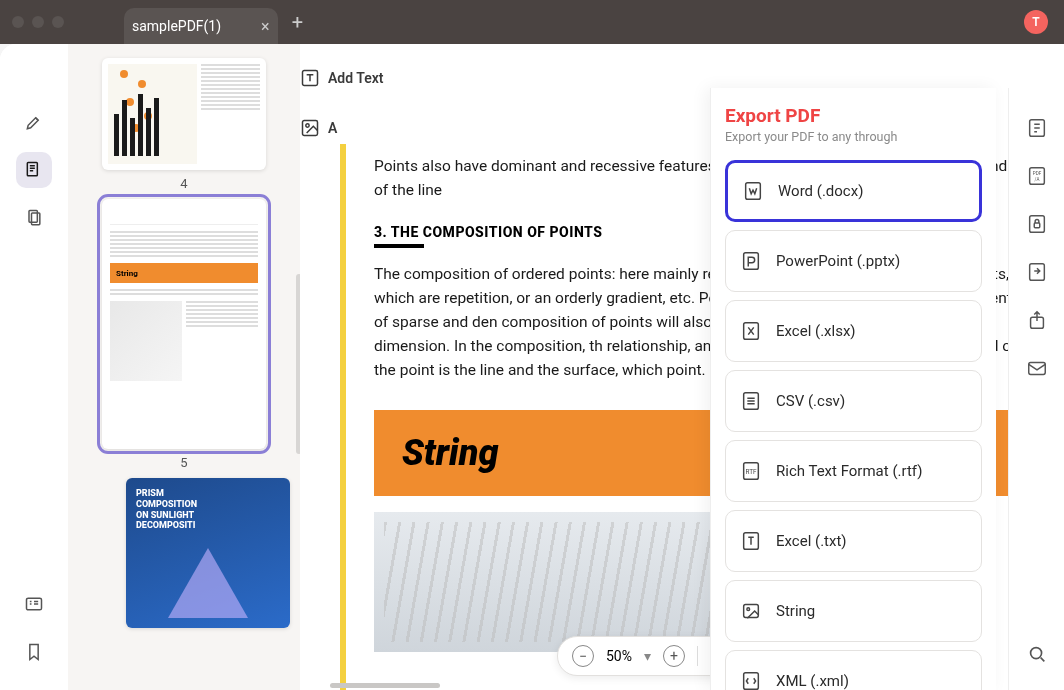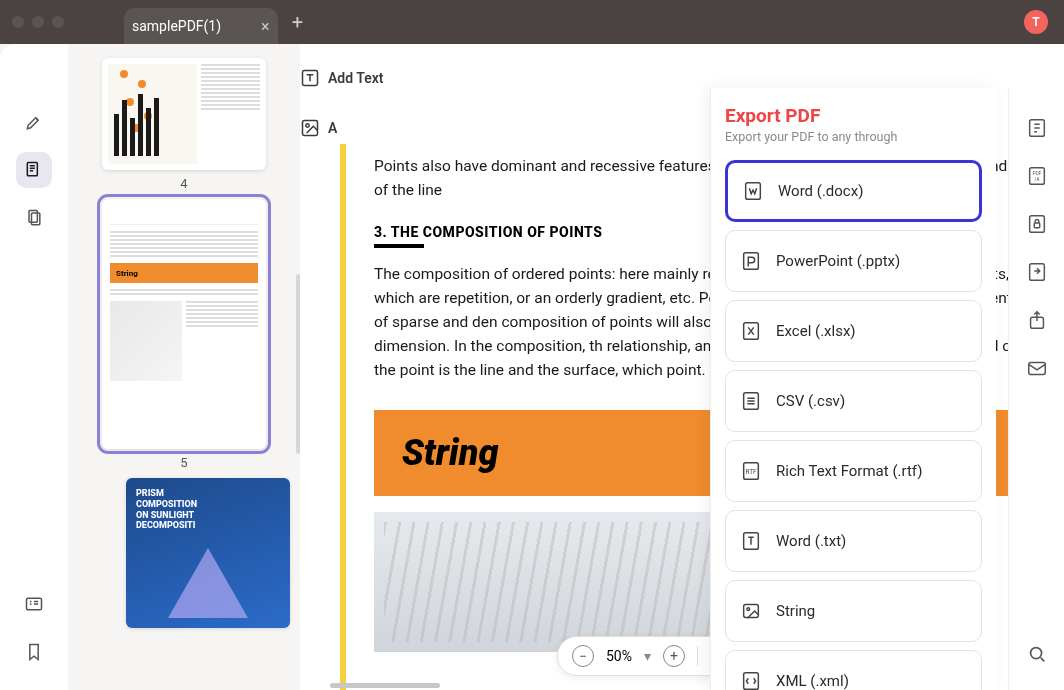--- a/index.html
+++ b/index.html
@@ -326,21 +326,21 @@
         </span>
       <span>Rich Text Format (.rtf)</span>
     </div>
     <div class="ep-item">
       <span class="ep-ico">
           <svg width="22" height="22" viewBox="0 0 24 24" fill="none" stroke="currentColor" stroke-width="1.6">
             <rect x="4" y="3" width="16" height="18" rx="2"></rect>
             <path d="M9 8h6M12 8v8"></path>
           </svg>
         </span>
-      <span>Word (.txt)</span>
+      <span>Excel (.txt)</span>
     </div>
     <div class="ep-item">
       <span class="ep-ico">
           <svg width="22" height="22" viewBox="0 0 24 24" fill="none" stroke="currentColor" stroke-width="1.6">
             <rect x="4" y="5" width="16" height="14" rx="2"></rect>
             <circle cx="9" cy="10" r="1.5"></circle>
             <path d="M20 16l-4-4-8 8"></path>
           </svg>
         </span>
       <span>String</span>

